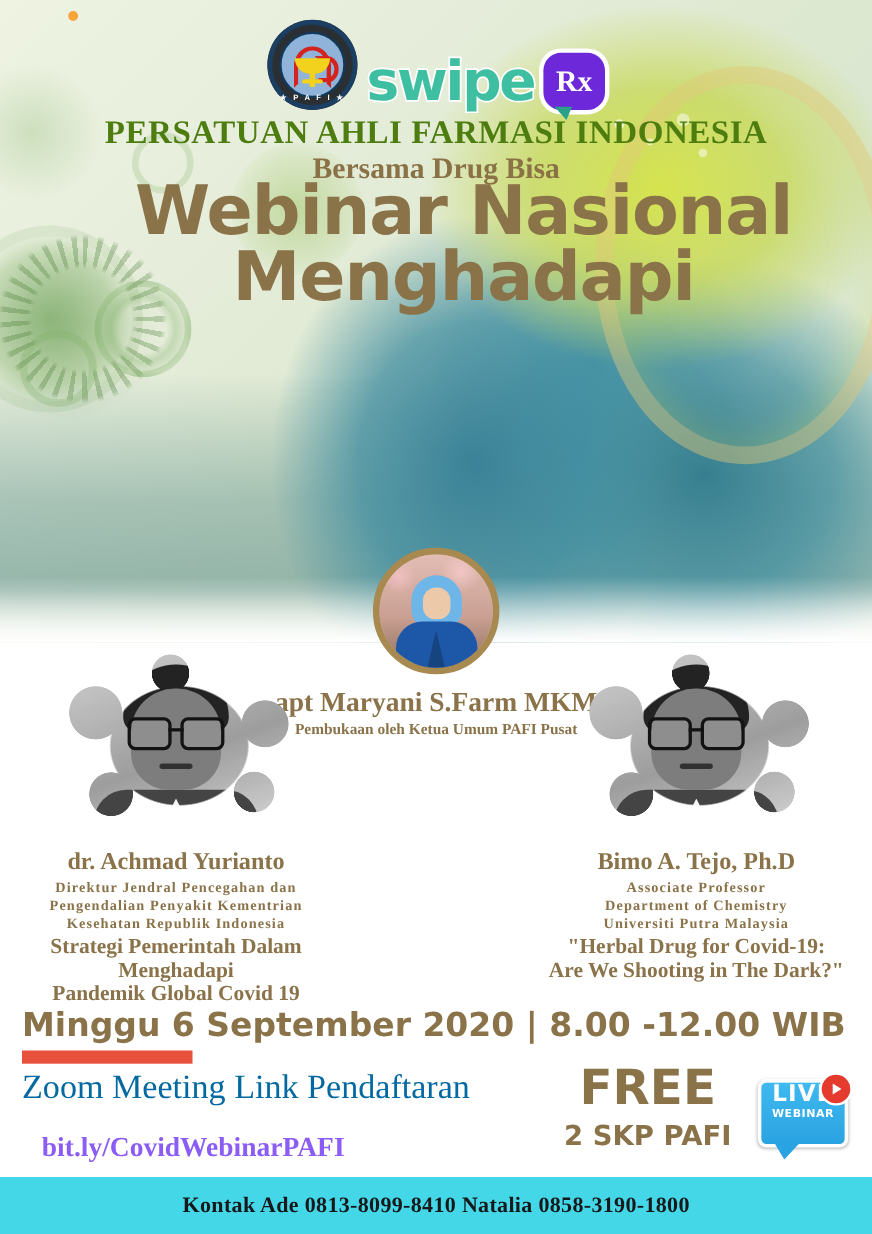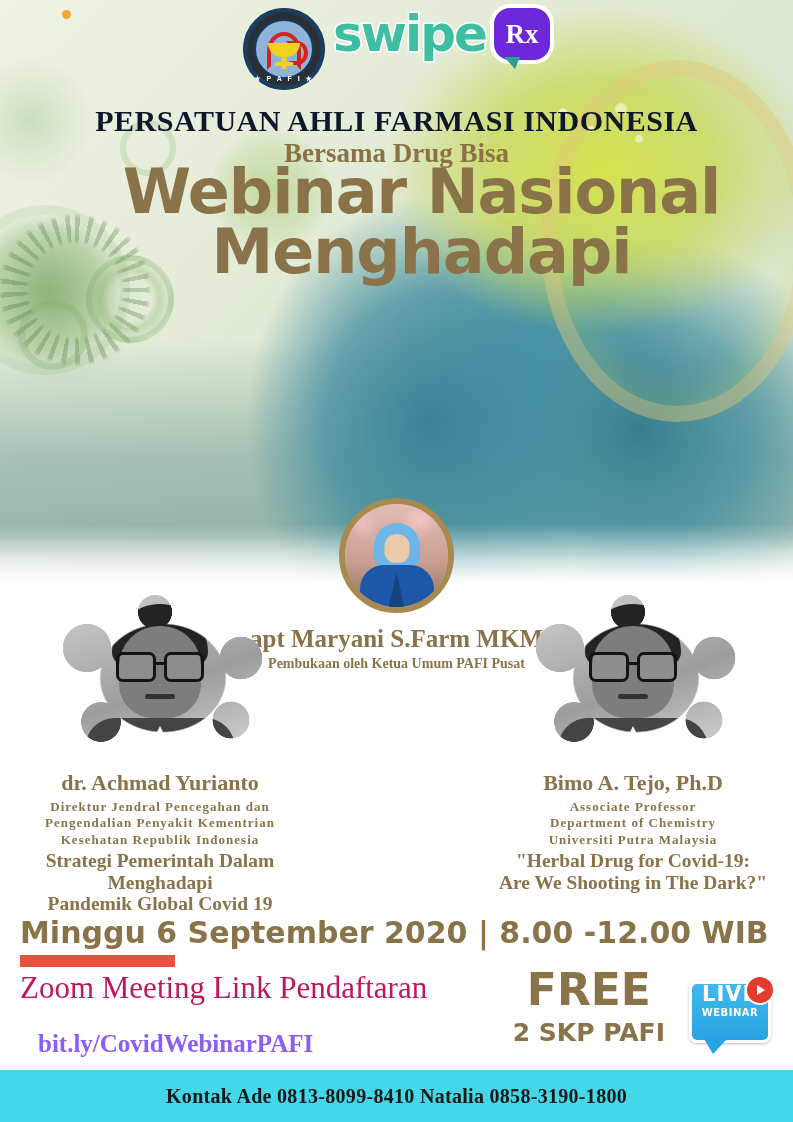--- a/index.html
+++ b/index.html
@@ -55,21 +55,21 @@
       background:
         radial-gradient(circle 7px at 20px 18px, rgba(255,255,255,.6) 0 60%, rgba(255,255,255,0) 70%),
         radial-gradient(circle 5px at 48px 34px, rgba(255,255,255,.55) 0 60%, rgba(255,255,255,0) 70%),
         radial-gradient(circle 9px at 78px 14px, rgba(255,255,255,.5) 0 60%, rgba(255,255,255,0) 70%),
         radial-gradient(circle 6px at 96px 44px, rgba(255,255,255,.5) 0 60%, rgba(255,255,255,0) 70%);}
   .bg-fade{position:absolute;left:0;bottom:0;width:793px;height:60px;
       background:linear-gradient(180deg,rgba(255,255,255,0) 0%,rgba(255,255,255,.55) 55%,#ffffff 100%);}
 
   
   .logos{position:absolute;left:0;top:8px;width:793px;height:92px;
-    display:flex;align-items:flex-start;justify-content:center;gap:8px;}
+    display:flex;align-items:flex-end;justify-content:center;gap:8px;}
 
   .pafi-logo{position:relative;width:82px;height:82px;border-radius:50%;
     background:#2a2f34;display:flex;align-items:center;justify-content:center;}
   .pafi-inner{position:absolute;inset:11px;border-radius:50%;
     background:#8fb3d9;border:2px solid #123a5e;}
   .pafi-ring-text{position:absolute;inset:0;border-radius:50%;
     background:conic-gradient(from -40deg,#1b3f63 0deg 360deg);
     -webkit-mask-image:radial-gradient(circle, transparent 62%, #000 64%);
             mask-image:radial-gradient(circle, transparent 62%, #000 64%);}
   .pafi-bowl{position:absolute;left:50%;top:52%;transform:translate(-50%,-50%);
@@ -97,21 +97,21 @@
     display:flex;align-items:center;justify-content:center;}
   .rx-bubble:after{content:"";position:absolute;left:10px;bottom:-9px;
     width:0;height:0;border-left:11px solid transparent;border-right:5px solid transparent;
     border-top:12px solid #2aa188;}
   .rx-text{color:#ffffff;font-size:27px;font-weight:bold;font-family:"Liberation Serif",serif;
     line-height:1;}
 
   
   .org-title{position:absolute;left:0;top:104px;width:793px;text-align:center;
     font-family:"Liberation Serif",serif;font-weight:bold;font-size:30px;
-    letter-spacing:.5px;color:#0f172a;}
+    letter-spacing:.5px;color:#4d7c0f;}
   .tagline{position:absolute;left:0;top:138px;width:793px;text-align:center;
     font-family:"Liberation Serif",serif;font-weight:bold;font-size:27px;
     color:#8a7146;}
   .main-title{position:absolute;left:0;top:162px;width:793px;text-align:center;
     font-family:"DejaVu Sans",sans-serif;font-weight:bold;font-size:62px;
     line-height:.96;color:#8a7249;letter-spacing:-1px;padding-left:25px;}
   .main-title .l2{display:block;}
 
   
   .center-speaker{position:absolute;left:0;top:498px;width:793px;text-align:center;}
@@ -179,21 +179,21 @@
   .sp-aff{margin-top:3px;font-family:"Liberation Serif",serif;font-weight:bold;
     font-size:13px;line-height:1.25;letter-spacing:1px;color:#8a7249;}
   .sp-topic{margin-top:2px;font-family:"Liberation Serif",serif;font-weight:bold;
     font-size:19.5px;line-height:1.12;color:#8a7249;}
 
   
   .date-line{position:absolute;left:20px;top:915px;
     font-family:"DejaVu Sans",sans-serif;font-weight:bold;font-size:30px;color:#8a7249;}
   .red-bar{position:absolute;left:20px;top:955px;width:155px;height:12px;background:#e8513e;}
   .zoom-line{position:absolute;left:20px;top:970px;
-    font-family:"Liberation Serif",serif;font-size:31px;color:#be185d;}
+    font-family:"Liberation Serif",serif;font-size:31px;color:#0369a1;}
   .bitly{position:absolute;left:38px;top:1030px;
     font-family:"Liberation Serif",serif;font-weight:bold;font-size:25px;color:#8b5cf6;}
 
   .free-box{position:absolute;right:128px;top:968px;text-align:center;}
   .free-big{font-family:"DejaVu Sans",sans-serif;font-weight:bold;font-size:44px;
     color:#8a7249;line-height:1;}
   .free-sub{margin-top:6px;font-family:"DejaVu Sans",sans-serif;font-weight:bold;
     font-size:25px;color:#8a7249;}
 
   .live-badge{position:absolute;right:18px;top:975px;width:90px;height:72px;}

